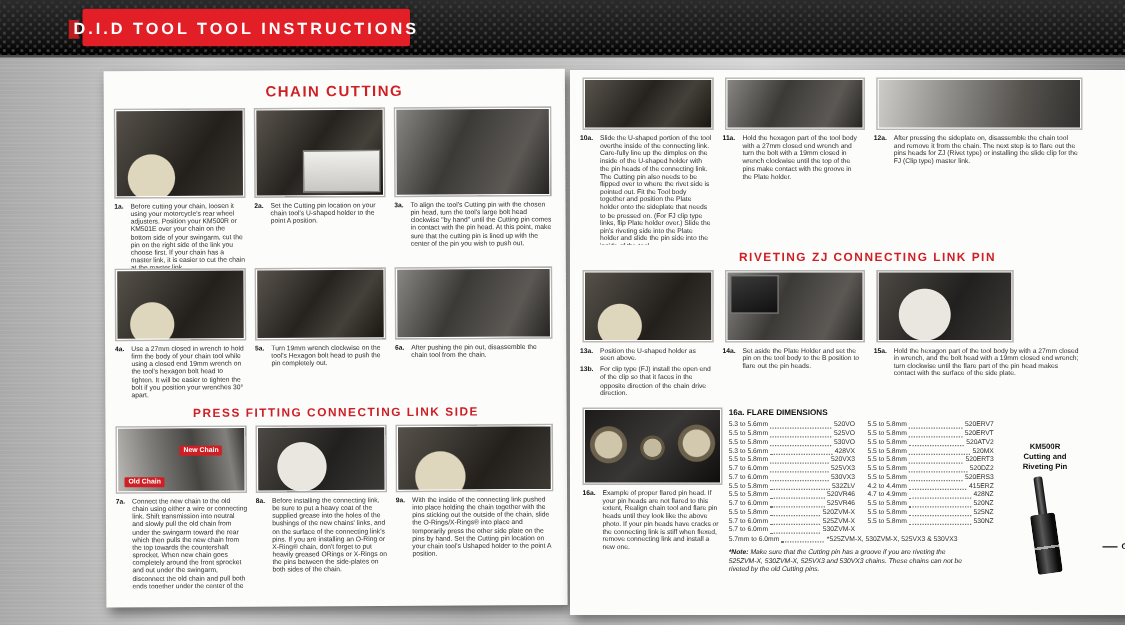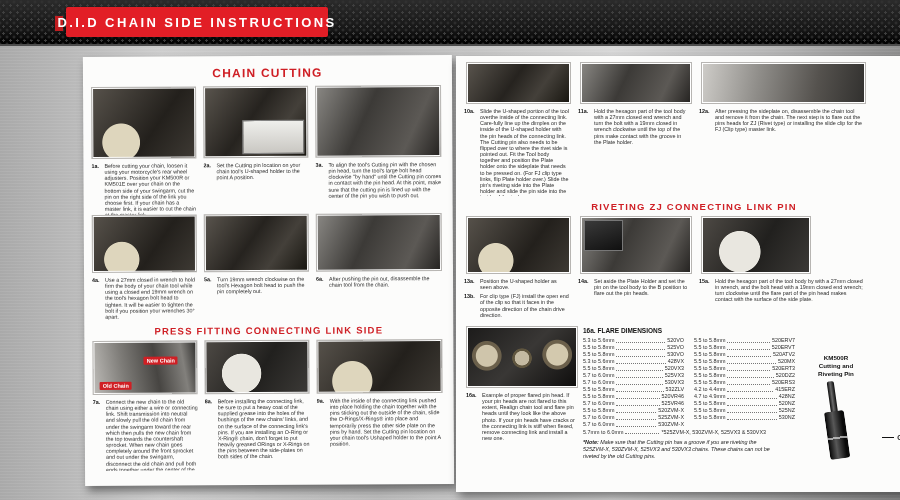--- a/index.html
+++ b/index.html
@@ -88,21 +88,21 @@
   .groove-abs{position:absolute;right:12px;top:378px;display:flex;align-items:center;}
 </style>
 </head>
 <body>
 
 <div id="stage">
 
   <div class="topstrip">
     <div class="red-tab"></div>
     <div class="title-box">
-      <span>D.I.D CHAIN SIDE INSTRUCTIONS</span>
+      <span>D.I.D TOOL TOOL INSTRUCTIONS</span>
     </div>
   </div>
 
   <div class="page" id="lpage">
     <div class="sec-title t-big">CHAIN CUTTING</div>
 
     <div class="grid-l">
       <div class="photo phC h72"></div>
       <div class="photo phA h72">
         <div class="inset-light"></div>

